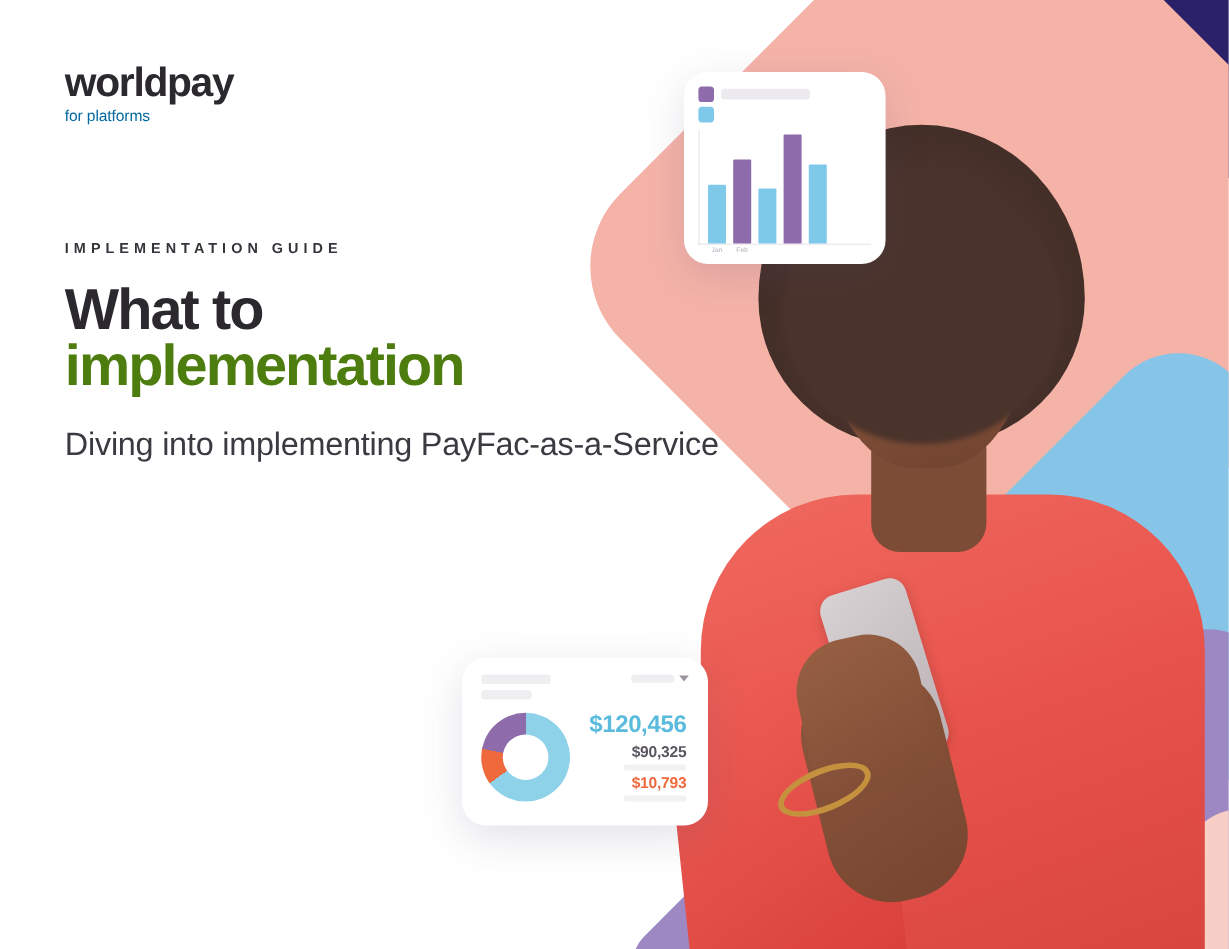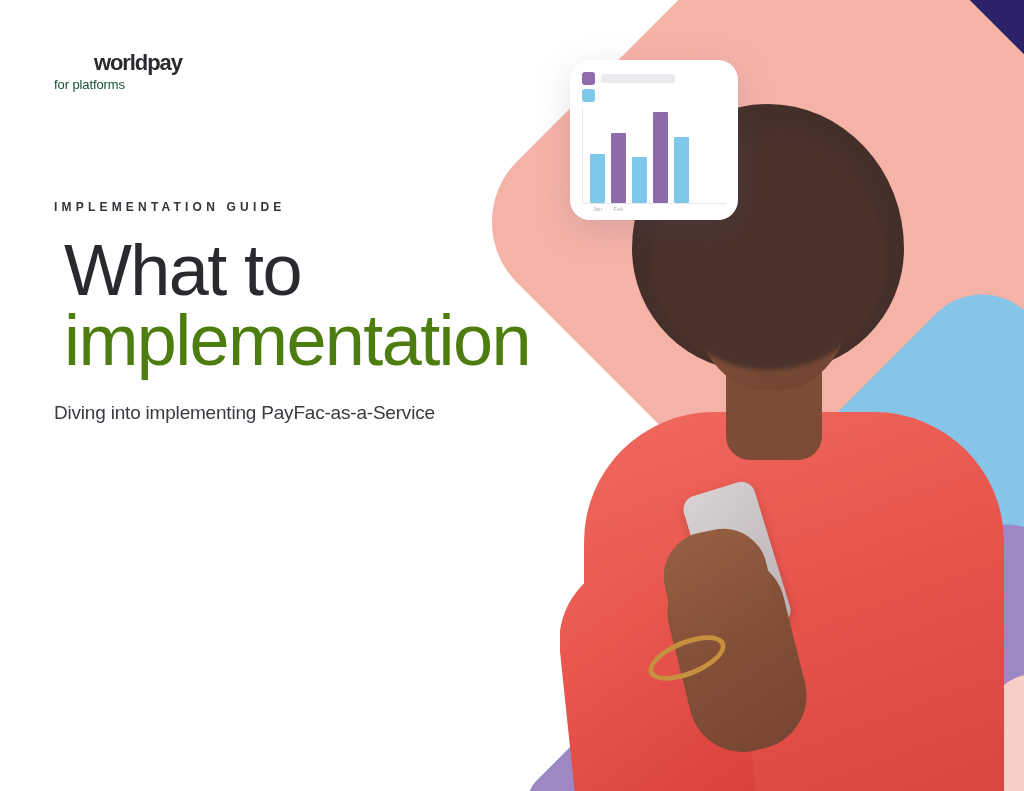--- a/index.html
+++ b/index.html
@@ -329,49 +329,48 @@
     width: 580px;
   }
   #eyebrow {
     font-size: 12px;
     font-weight: 600;
     letter-spacing: 4.2px;
     color: #37333a;
     margin: 0 0 22px 0;
   }
   #headline {
-    margin: 10px;
-    font-size: 72px;
+    margin: 0;
+    font-size: 48px;
     line-height: 0.97;
-    font-weight: 400;
+    font-weight: 700;
     color: #2b282e;
     letter-spacing: -1.6px;
   }
   #headline .accent { color: #4d7c0f; display: block; }
   #subtitle {
     margin: 26px 0 0 0;
-    font-size: 19px;
+    font-size: 27px;
     color: #3c3940;
     letter-spacing: -0.2px;
   }
 
   
   #logo { position: absolute; left: 54px; top: 52px; }
   #logo-main {
-    font-size: 22px;
+    font-size: 34px;
     font-weight: 700;
     color: #2b282e;
     letter-spacing: -1.1px;
     line-height: 1;
-    margin-left: 40px;
   }
   #logo-sub {
     font-size: 13px;
     font-weight: 400;
-    color: #14532d;
+    color: #0369a1;
     letter-spacing: -0.1px;
     margin-top: 3px;
   }
 </style>
 </head>
 <body>
 
 <div id="page">
 
   <div class="shapes">
@@ -418,20 +417,42 @@
     </div>
     <div class="bar-axis">
       <span class="bar-tick">Jan</span>
       <span class="bar-tick">Feb</span>
       <span class="bar-tick"></span>
       <span class="bar-tick"></span>
       <span class="bar-tick"></span>
     </div>
   </div>
 
+  <div class="card" id="donut-card">
+    <div class="donut-head">
+      <div class="skel-stack">
+        <span class="skel skel-w1"></span>
+        <span class="skel skel-w2"></span>
+      </div>
+      <div class="skel-select">
+        <span class="skel skel-w3"></span>
+        <span class="chev"></span>
+      </div>
+    </div>
+    <div class="donut-body">
+      <span class="donut" style="background: conic-gradient(#8ed2ea 0deg 234deg, #ee6a3d 234deg 281deg, #8e6bab 281deg 360deg);"></span>
+      <div class="donut-figs">
+        <span class="fig-1">$120,456</span>
+        <span class="fig-2">$90,325</span>
+        <span class="fig-rule"></span>
+        <span class="fig-3">$10,793</span>
+        <span class="fig-rule"></span>
+      </div>
+    </div>
+  </div>
 
   <div id="textblock">
     <p id="eyebrow">IMPLEMENTATION GUIDE</p>
     <h1 id="headline">
       <span>What to</span><br>
       <span class="accent">implementation</span>
     </h1>
     <p id="subtitle">Diving into implementing PayFac-as-a-Service</p>
   </div>
 

